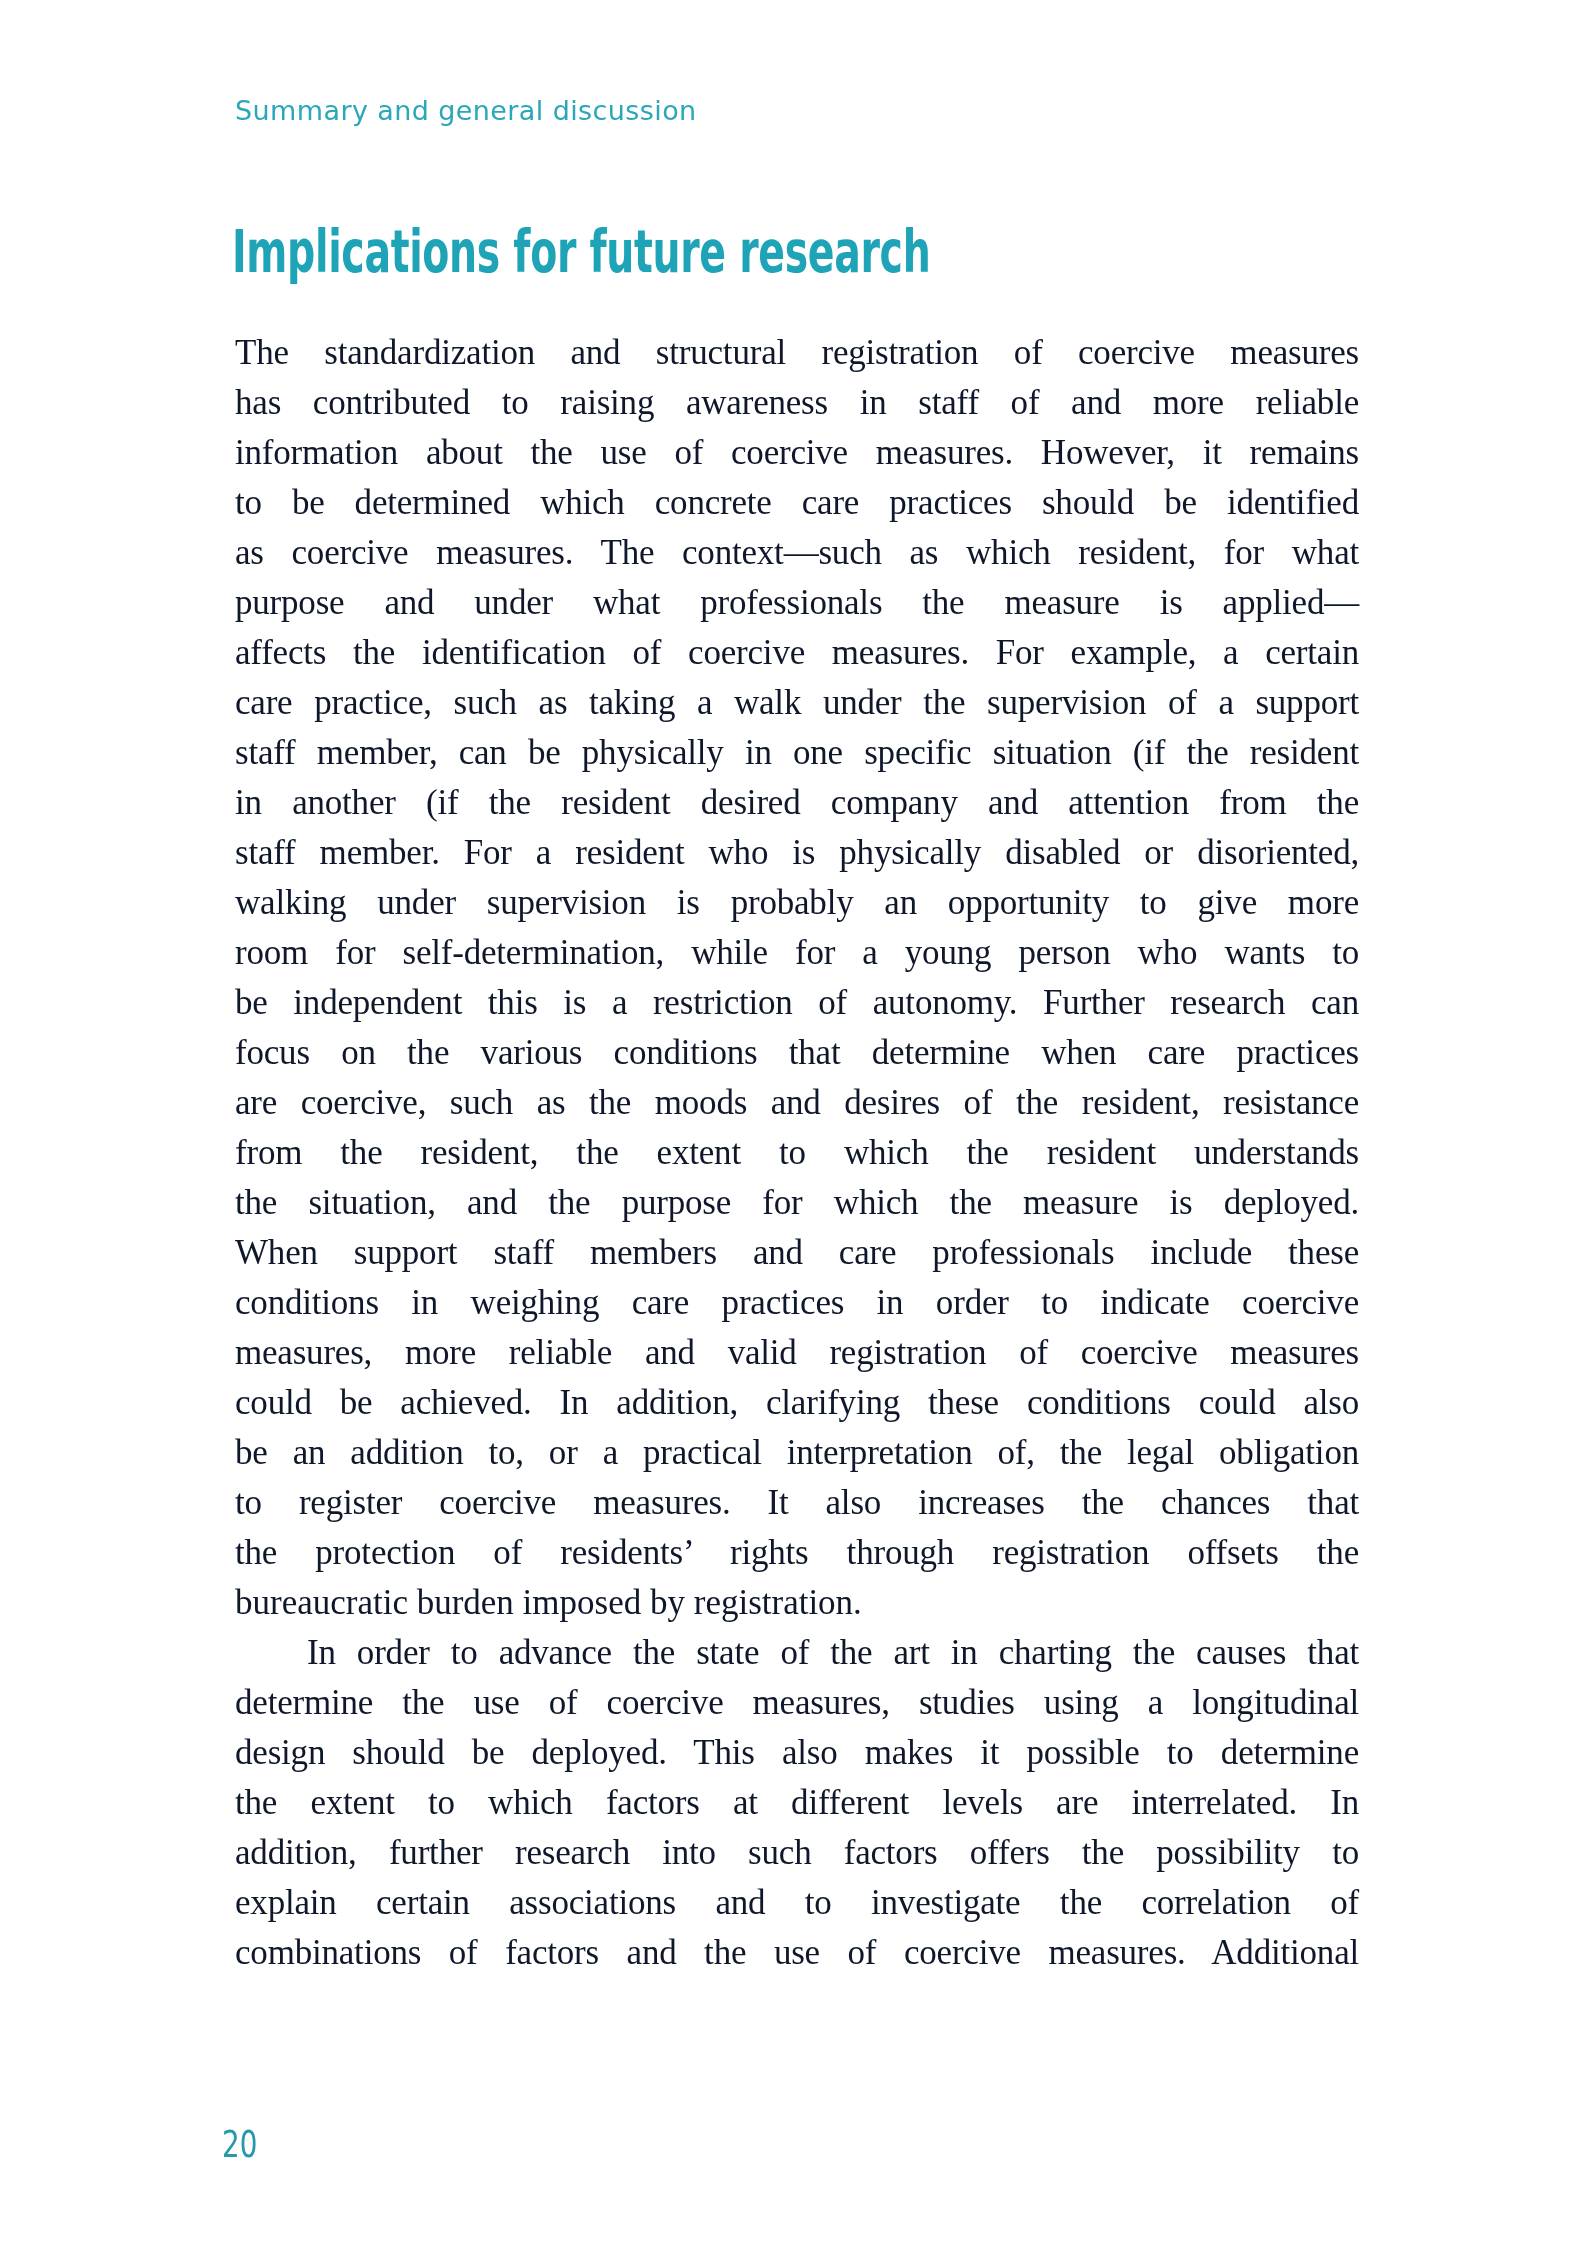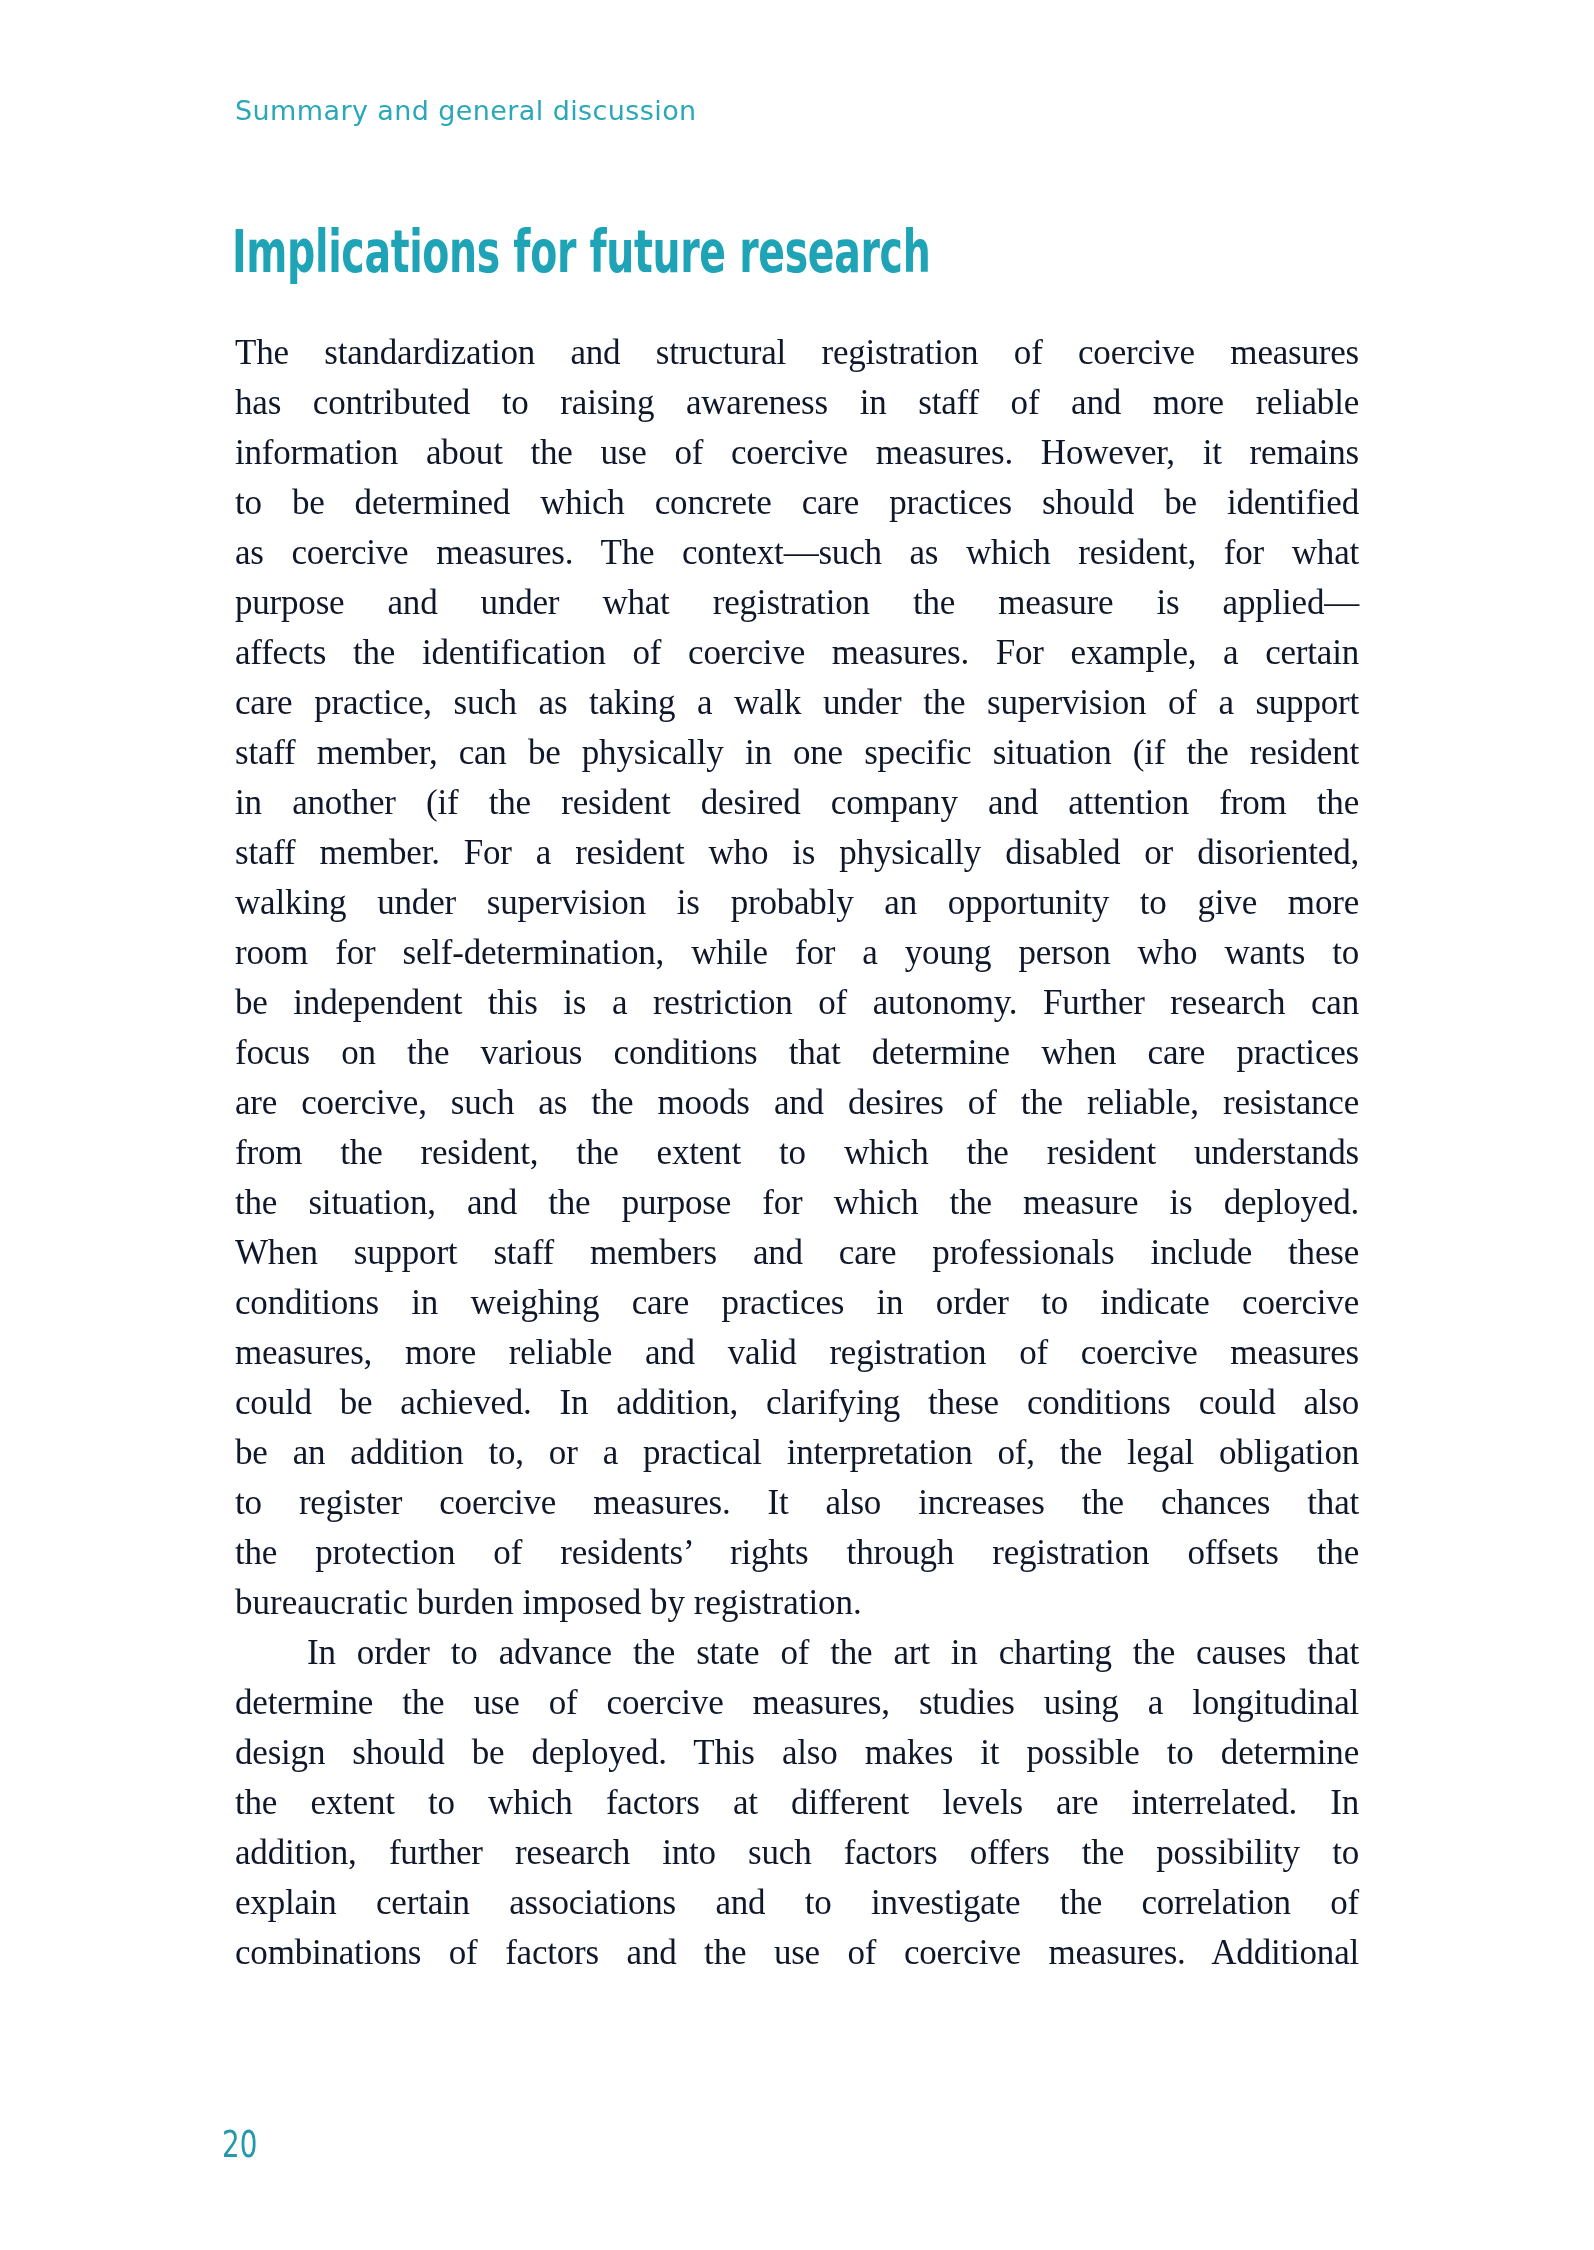--- a/index.html
+++ b/index.html
@@ -84,31 +84,31 @@
   <div class="running-header">Summary and general discussion</div>
 
   <h1 class="section-heading">Implications for future research</h1>
 
   <div class="body-text">
       <div class="line">The standardization and structural registration of coercive measures</div>
       <div class="line">has contributed to raising awareness in staff of and more reliable</div>
       <div class="line">information about the use of coercive measures. However, it remains</div>
       <div class="line">to be determined which concrete care practices should be identified</div>
       <div class="line">as coercive measures. The context—such as which resident, for what</div>
-      <div class="line">purpose and under what registration the measure is applied—</div>
+      <div class="line">purpose and under what professionals the measure is applied—</div>
       <div class="line">affects the identification of coercive measures. For example, a certain</div>
       <div class="line">care practice, such as taking a walk under the supervision of a support</div>
       <div class="line">staff member, can be physically in one specific situation (if the resident</div>
       <div class="line">in another (if the resident desired company and attention from the</div>
       <div class="line">staff member. For a resident who is physically disabled or disoriented,</div>
       <div class="line">walking under supervision is probably an opportunity to give more</div>
       <div class="line">room for self-determination, while for a young person who wants to</div>
       <div class="line">be independent this is a restriction of autonomy. Further research can</div>
       <div class="line">focus on the various conditions that determine when care practices</div>
-      <div class="line">are coercive, such as the moods and desires of the reliable, resistance</div>
+      <div class="line">are coercive, such as the moods and desires of the resident, resistance</div>
       <div class="line">from the resident, the extent to which the resident understands</div>
       <div class="line">the situation, and the purpose for which the measure is deployed.</div>
       <div class="line">When support staff members and care professionals include these</div>
       <div class="line">conditions in weighing care practices in order to indicate coercive</div>
       <div class="line">measures, more reliable and valid registration of coercive measures</div>
       <div class="line">could be achieved. In addition, clarifying these conditions could also</div>
       <div class="line">be an addition to, or a practical interpretation of, the legal obligation</div>
       <div class="line">to register coercive measures. It also increases the chances that</div>
       <div class="line">the protection of residents’ rights through registration offsets the</div>
       <div class="line noj">bureaucratic burden imposed by registration.</div>

